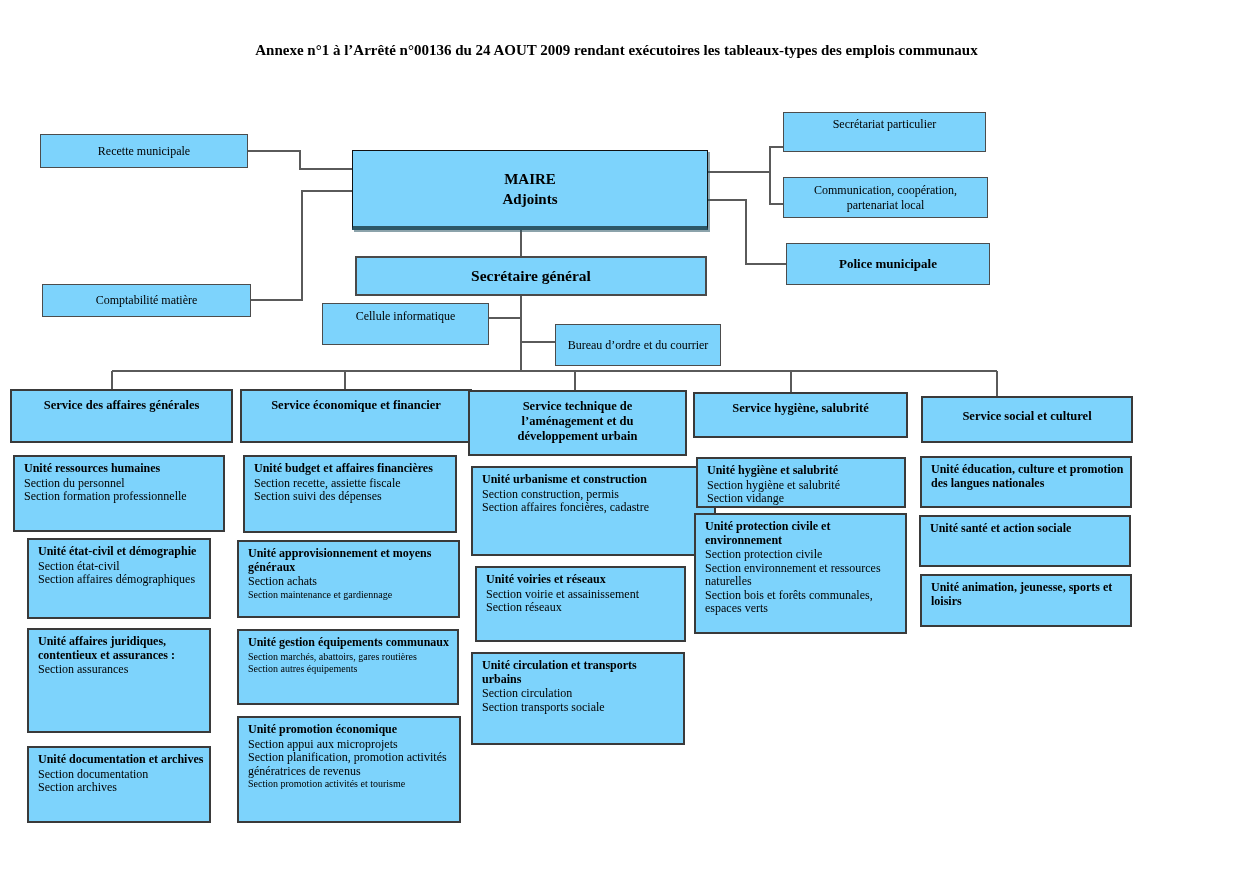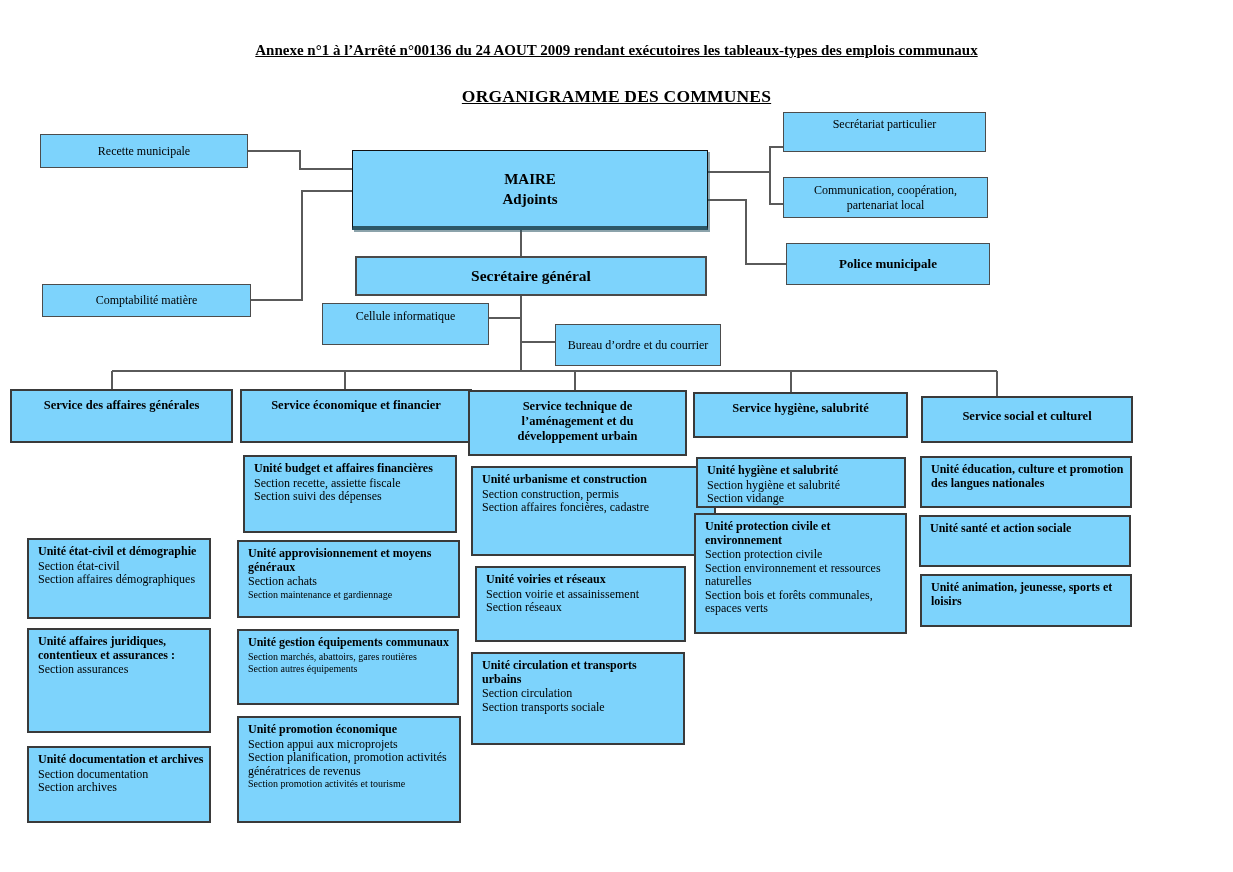--- a/index.html
+++ b/index.html
@@ -1,21 +1,21 @@
 <!DOCTYPE html>
 <html><head>
 <meta charset="utf-8">
 <style>
   html,body{margin:0;padding:0;background:#fff;}
   #canvas{
     position:relative;width:1233px;height:872px;background:#ffffff;
     font-family:"Liberation Serif","DejaVu Serif",serif;color:#000;overflow:hidden;
   }
   #wires{position:absolute;left:0;top:0;width:1233px;height:872px;}
-  .hdr{position:absolute;left:0;width:1233px;text-align:center;font-weight:bold;text-decoration:underline;}
+  .hdr{position:absolute;left:0;width:1233px;text-align:center;font-weight:bold;}
   .hdr.annex{top:42px;font-size:15px;}
   .hdr.org{top:86px;font-size:17.5px;letter-spacing:.2px;}
   .box{position:absolute;background:#7dd3fc;box-sizing:border-box;border:2px solid #3a3a3a;}
   .thin{border:1.5px solid #4c4c4c;}
   .cc{display:flex;align-items:center;justify-content:center;text-align:center;}
   .ct{display:flex;align-items:flex-start;justify-content:center;text-align:center;}
   .f12{font-size:12px;line-height:15px;}
   .maire{border:1.5px solid #111;border-bottom:4px solid #2d5766;box-shadow:2px 2px 0 rgba(45,87,102,.55);
          font-size:15px;font-weight:bold;line-height:20px;}
   .sg{font-size:15.5px;font-weight:bold;}
@@ -45,21 +45,20 @@
     <line x1="521" y1="342" x2="555" y2="342"></line>
     <line x1="112" y1="371" x2="997" y2="371"></line>
     <line x1="112" y1="371" x2="112" y2="390"></line>
     <line x1="345" y1="371" x2="345" y2="390"></line>
     <line x1="575" y1="371" x2="575" y2="391"></line>
     <line x1="791" y1="371" x2="791" y2="393"></line>
     <line x1="997" y1="371" x2="997" y2="397"></line>
   </svg>
 
   <div class="hdr annex">Annexe n°1 à l’Arrêté n°00136 du 24 AOUT 2009 rendant exécutoires les tableaux-types des emplois communaux</div>
-  <div class="hdr org">ORGANIGRAMME DES COMMUNES</div>
 
   <div class="box thin cc f12" style="left:40px;top:134px;width:208px;height:34px;">
     <span>Recette municipale</span>
   </div>
 
   <div class="box thin cc f12" style="left:42px;top:284px;width:209px;height:33px;">
     <span>Comptabilité matière</span>
   </div>
 
   <div class="box maire cc" style="left:352px;top:150px;width:356px;height:80px;flex-direction:column;">
@@ -100,20 +99,25 @@
   <div class="box ct svc" style="left:468px;top:390px;width:219px;height:66px;">
     <span class="svc3w">Service technique de l’aménagement et du développement urbain</span>
   </div>
   <div class="box ct svc" style="left:693px;top:392px;width:215px;height:46px;">
     <span>Service hygiène, salubrité</span>
   </div>
   <div class="box ct svc" style="left:921px;top:396px;width:212px;height:47px;padding-top:11px;">
     <span>Service social et culturel</span>
   </div>
 
+  <div class="box unit" style="left:13px;top:455px;width:212px;height:77px;">
+    <span class="t">Unité ressources humaines</span>
+    <span class="sec">Section du personnel</span>
+    <span class="sec">Section formation professionnelle</span>
+  </div>
   <div class="box unit" style="left:27px;top:538px;width:184px;height:81px;">
     <span class="t">Unité état-civil et démographie</span>
     <span class="sec">Section état-civil</span>
     <span class="sec">Section affaires démographiques</span>
   </div>
   <div class="box unit" style="left:27px;top:628px;width:184px;height:105px;">
     <span class="t">Unité affaires juridiques, contentieux et assurances :</span>
     <span class="sec">Section assurances</span>
   </div>
   <div class="box unit" style="left:27px;top:746px;width:184px;height:77px;">

